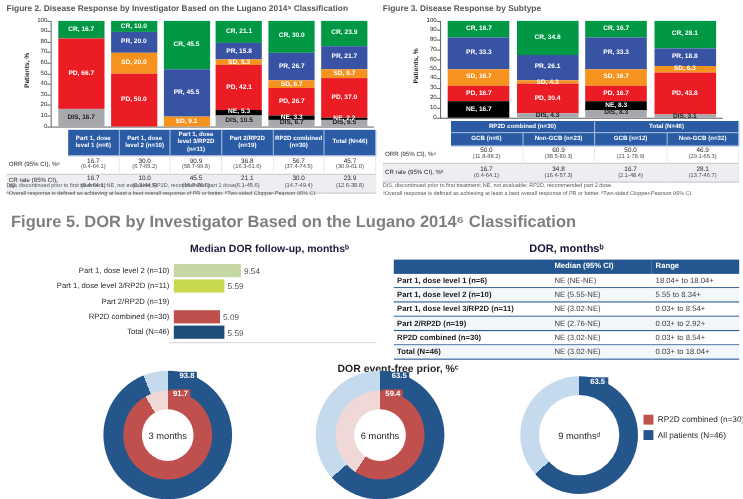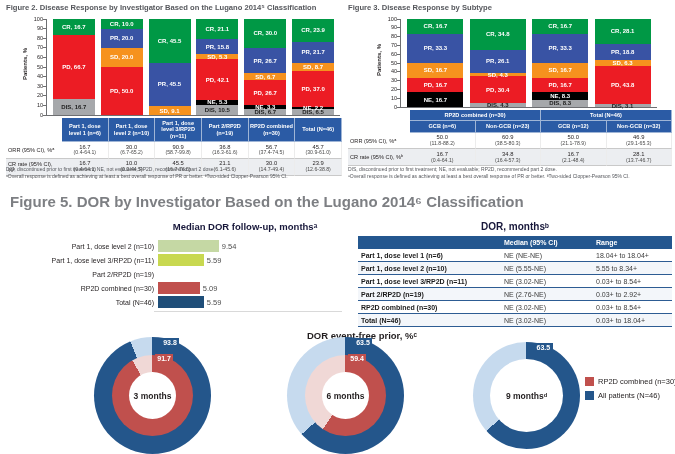--- a/index.html
+++ b/index.html
@@ -58,21 +58,21 @@
   .dval{font-size:7px;color:#3c3c3c;padding:2.5px 0 2.5px 4px;border-bottom:1.2px solid #2d5c93;text-align:left;}
   .dalt{background:#f3f6fa;}
 
   #donut-title{position:absolute;left:262px;top:330px;width:200px;text-align:center;
                font-size:9.5px;font-weight:bold;color:#231f20;}
   .donut-slot{position:absolute;}
   #donut0{left:94px;top:337px;width:117px;height:117px;}
   #donut1{left:287px;top:337px;width:117px;height:117px;}
   #donut2{left:473px;top:342px;width:107px;height:107px;}
   .donut{position:relative;width:100%;height:100%;border-radius:50%;}
-  .dabs{position:absolute;border-radius:50%;font-weight:bold;}
+  .dabs{position:absolute;border-radius:50%;}
   .hole{background:#fff;display:flex;align-items:center;justify-content:center;}
   .dcenter{font-size:8.5px;color:#231f20;white-space:nowrap;}
   .chip{position:absolute;font-size:7px;font-weight:bold;color:#fff;padding:0.5px 2.5px;z-index:3;white-space:nowrap;}
   .chip.c0{top:1px;left:57%;}
   .chip.c1{top:17px;left:52%;}
   #legend{position:absolute;left:585px;top:377px;display:flex;flex-direction:column;gap:5px;}
   .leg-item{display:flex;align-items:center;gap:4px;font-size:7.5px;color:#231f20;white-space:nowrap;}
   .leg-swatch{width:9px;height:9px;flex:0 0 auto;}
 </style>
 </head>
@@ -391,21 +391,21 @@
       </div>
     </div>
   <div class="foot" style="left:0;top:163px;width:324px;">
     <div>DIS, discontinued prior to first treatment; NE, not evaluable; RP2D, recommended part 2 dose.</div>
     <div>ᵃOverall response is defined as achieving at least a best overall response of PR or better. ᵇTwo-sided Clopper-Pearson 95% CI.</div>
   </div>
 </div>
 
 <div id="fig5-title">Figure 5. DOR by Investigator Based on the Lugano 2014⁶ Classification</div>
 
-<div id="hbar-title">Median DOR follow-up, monthsᵃ</div>
+<div id="hbar-title">Median DOR follow-up, monthsᵇ</div>
 <div id="hbar-panel">
   <div id="hbar-rows">
       <div class="hrow">
         <div class="hlab">Part 1, dose level 2 (n=10)</div>
         <div class="htrack">
           <div class="hbarfill" style="width: 60.762px; background: rgb(197, 216, 164);"></div>
           <span class="hval">9.54</span>
         </div>
       </div>
       <div class="hrow">

